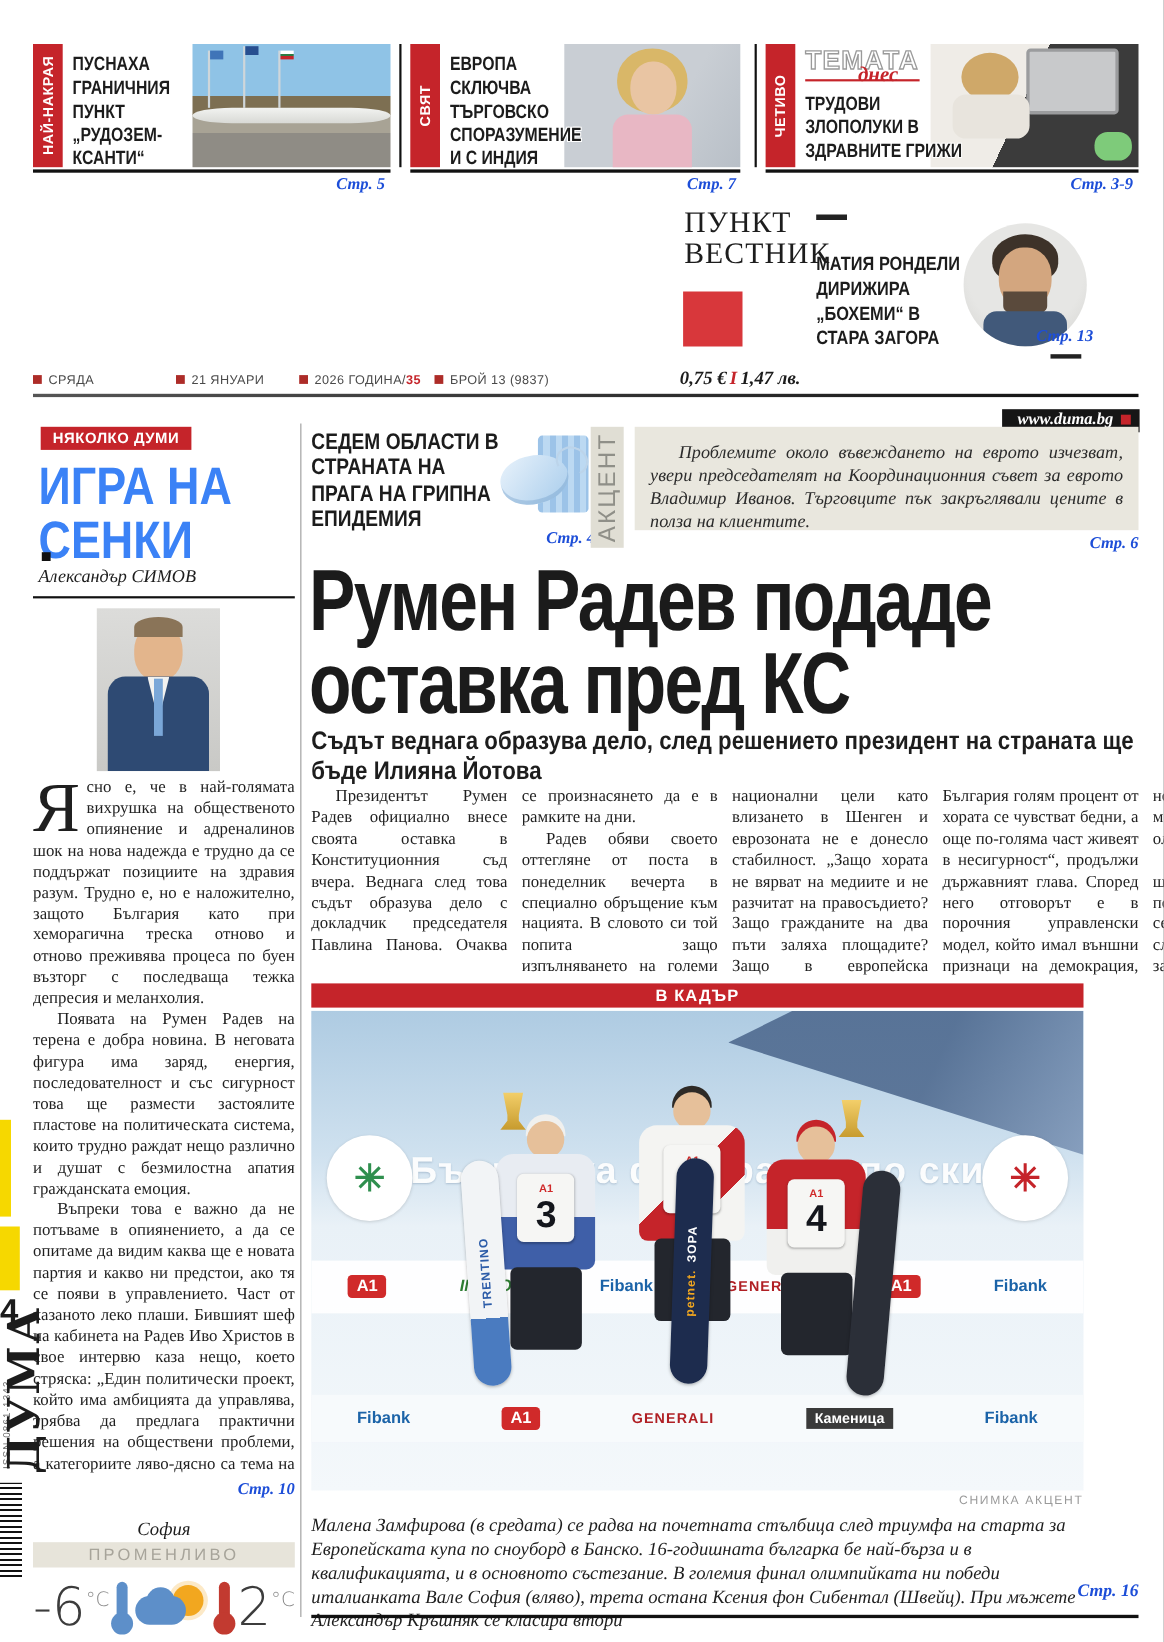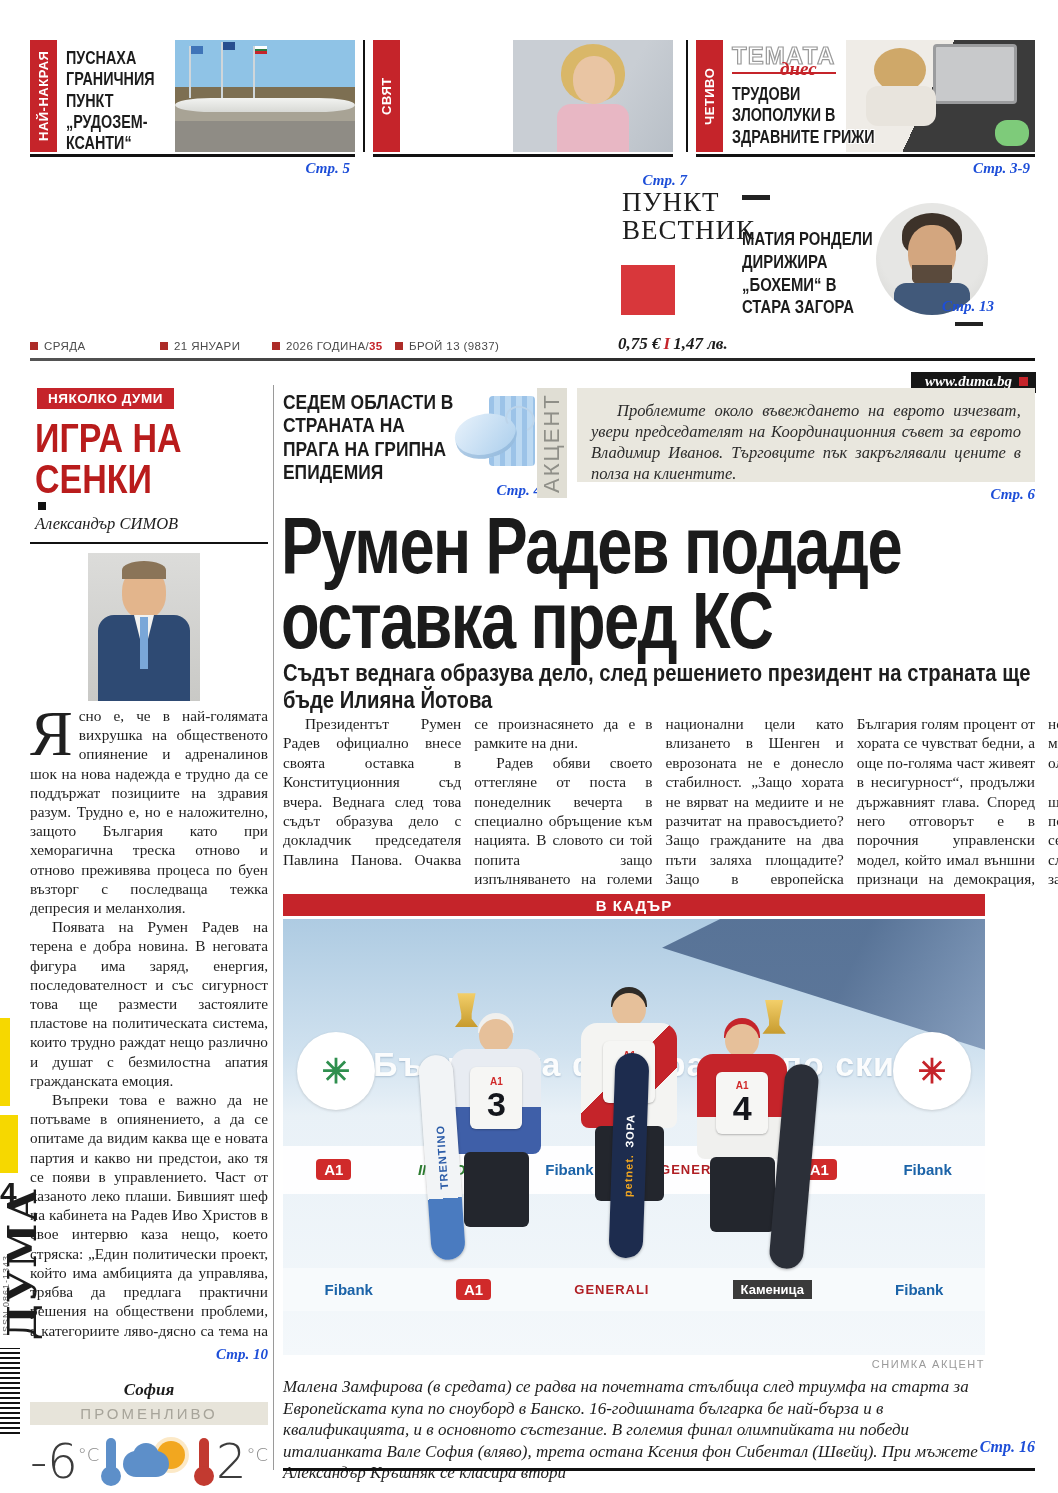--- a/index.html
+++ b/index.html
@@ -32,21 +32,21 @@
   
   .dl-item{font-size:11.5px;color:#4a4a4a;letter-spacing:.4px;}
   .dl-item .bx{display:inline-block;width:8px;height:8px;background:#ad2c28;margin-right:6px;}
   .dl-red{color:#c5242a;}
   .price{font-family:"Liberation Serif",serif;font-style:italic;font-weight:bold;font-size:17px;}
   .price .sep{color:#c5242a;padding:0 3px;}
   #webbar{background:#161616;color:#fff;font-style:italic;font-weight:bold;font-size:15px;
     font-family:"Liberation Serif",serif;padding:1px 8px 3px 14px;display:flex;align-items:center;gap:7px;}
   
   .rubric{background:#c5242a;color:#fff;font-weight:bold;font-size:13.5px;letter-spacing:.5px;padding:3px 11px;display:inline-block;}
-  #op-title{font-weight:bold;font-size:40px;line-height:1.03;color:#b91c1c;}
+  #op-title{font-weight:bold;font-size:48px;line-height:1.03;color:#3b82f6;}
   .author{font-family:"Liberation Serif",serif;font-style:italic;font-size:16.5px;}
   .opbody{font-family:"Liberation Serif",serif;font-size:15.3px;line-height:19.2px;text-align:justify;color:#1f1f1f;}
   .opbody p{margin:0;text-indent:22px;}
   .opbody p.first{text-indent:0;}
   .dropcap{float:left;font-size:64px;line-height:48px;padding:4px 6px 0 0;font-family:"Liberation Serif",serif;}
   
   #flu-title{font-weight:bold;font-size:20.5px;line-height:1.14;}
   #akcent-label{background:#e0ded4;color:#8f8f88;font-size:22px;letter-spacing:2px;
     writing-mode:vertical-rl;transform:rotate(180deg);display:flex;align-items:center;justify-content:center;}
   #akcent-box{background:#e9e7de;}
@@ -85,21 +85,21 @@
   .bib .a1tag{font-size:10px;font-weight:bold;color:#d02a2a;}
   .bib .num{font-size:34px;font-weight:bold;color:#14161c;line-height:1;}
   .board{position:absolute;width:34px;height:205px;border-radius:17px;box-shadow:0 1px 3px rgba(0,0,0,.3);
     display:flex;flex-direction:column;align-items:center;justify-content:center;gap:6px;}
   .board span{writing-mode:vertical-rl;transform:rotate(180deg);font-size:11px;font-weight:bold;letter-spacing:1px;}
   .trophy{position:absolute;width:26px;height:34px;background:linear-gradient(#f3cf6a,#c79b2e);
     clip-path:polygon(15% 0,85% 0,70% 60%,70% 75%,95% 100%,5% 100%,30% 75%,30% 60%);}
   .credit{font-size:11px;color:#9a9a9a;letter-spacing:1.5px;}
   .caption{font-family:"Liberation Serif",serif;font-style:italic;font-size:17px;line-height:21.5px;color:#1e1e1e;}
   
-  #w-city{font-family:"Liberation Serif",serif;font-style:italic;font-weight:bold;font-size:17px;text-align:center;}
+  #w-city{font-family:"Liberation Serif",serif;font-style:italic;font-weight:normal;font-size:17px;text-align:center;}
   #w-cond{background:#e7e4da;color:#a7a49a;font-size:15px;letter-spacing:3px;text-align:center;padding:3px 0;}
   .temp{font-family:"DejaVu Sans",sans-serif;font-weight:200;font-size:48px;color:#3c3c3c;line-height:1;}
   .temp sup{font-size:18px;color:#8a8a8a;font-weight:300;}
   .thermo{position:relative;width:10px;height:34px;border-radius:5px;}
   .thermo:after{content:"";position:absolute;left:50%;transform:translateX(-50%);bottom:-14px;width:20px;height:20px;border-radius:50%;background:inherit;}
   .thermo.blue{background:#5d8fc9;}
   .thermo.red{background:#c23a30;}
   .cloudsun{position:relative;width:70px;height:40px;}
   .cloudsun .sun{position:absolute;right:8px;top:0;width:28px;height:28px;border-radius:50%;background:#f2a71f;box-shadow:0 0 0 4px rgba(242,167,31,.25);}
   .cloudsun .cl1{position:absolute;left:0;top:10px;width:46px;height:26px;border-radius:14px;background:#5d8fc9;}
@@ -134,20 +134,23 @@
   </div>
   <div class="vsep" style="left:363px;"></div>
 
   <div class="teaser" style="left:373px;width:300px;">
     <div class="tag">СВЯТ</div>
     <div class="photo" style="left:140px;width:160px;background:linear-gradient(120deg,#c9ced4 0 60%,#b8bfc7 100%);">
       <div class="abs" style="left:48px;top:4px;width:64px;height:58px;border-radius:50% 50% 46% 46%;background:#d9b768;"></div>
       <div class="abs" style="left:60px;top:16px;width:42px;height:48px;border-radius:48%;background:#e9c5a3;"></div>
       <div class="abs" style="left:44px;top:64px;width:72px;height:48px;border-radius:14px 14px 0 0;background:#e8b7c4;"></div>
     </div>
+    <div class="head" style="width:118px;">
+      <span class="sq" style="--sx:.82;">ЕВРОПА СКЛЮЧВА ТЪРГОВСКО СПОРАЗУМЕНИЕ И С ИНДИЯ</span>
+    </div>
   </div>
   <div class="vsep" style="left:686px;"></div>
 
   <div class="teaser" style="left:696px;width:339px;">
     <div class="tag">ЧЕТИВО</div>
     <div class="photo" style="left:150px;width:189px;background:linear-gradient(115deg,#efece7 0 45%,#3b3b3b 45% 100%);">
       <div class="abs" style="right:18px;top:4px;width:78px;height:54px;background:#c8c9cb;border-radius:4px;border:3px solid #9b9c9e;"></div>
       <div class="abs" style="left:28px;top:8px;width:52px;height:44px;border-radius:50%;background:#cfa869;"></div>
       <div class="abs" style="left:20px;top:46px;width:70px;height:40px;border-radius:12px;background:#e8e4dd;"></div>
       <div class="abs" style="right:6px;bottom:6px;width:34px;height:26px;border-radius:12px;background:#7ecb7a;"></div>
@@ -159,21 +162,21 @@
     </div>
     <div class="head" style="width:160px;top:44px;">
       <span class="sq" style="--sx:.82;">ТРУДОВИ ЗЛОПОЛУКИ В ЗДРАВНИТЕ ГРИЖИ</span>
     </div>
   </div>
 
   <div class="tline" style="left:30px;width:325px;"></div>
   <div class="tline" style="left:373px;width:300px;"></div>
   <div class="tline" style="left:696px;width:339px;"></div>
   <div class="tref pageref" style="left:230px;width:120px;">Стр. 5</div>
-  <div class="tref pageref" style="left:572px;width:115px;margin-top:12px;">Стр. 7</div>
+  <div class="tref pageref" style="left:554px;width:115px;">Стр. 7</div>
   <div class="tref pageref" style="left:900px;width:130px;">Стр. 3-9</div>
 
   <div class="abs slogan" style="left:622px;top:188px;">
     <div>ПУНКТ</div>
     <div>ВЕСТНИК</div>
   </div>
   <div class="abs redsq" style="left:621px;top:265px;width:54px;height:50px;"></div>
   <div class="abs dash" style="left:742px;top:195px;width:28px;"></div>
   <div class="abs mast-teaser-head" style="left:742px;top:228px;width:140px;">
     <span class="sq" style="--sx:.85;">МАТИЯ РОНДЕЛИ ДИРИЖИРА „БОХЕМИ“ В СТАРА ЗАГОРА</span>

